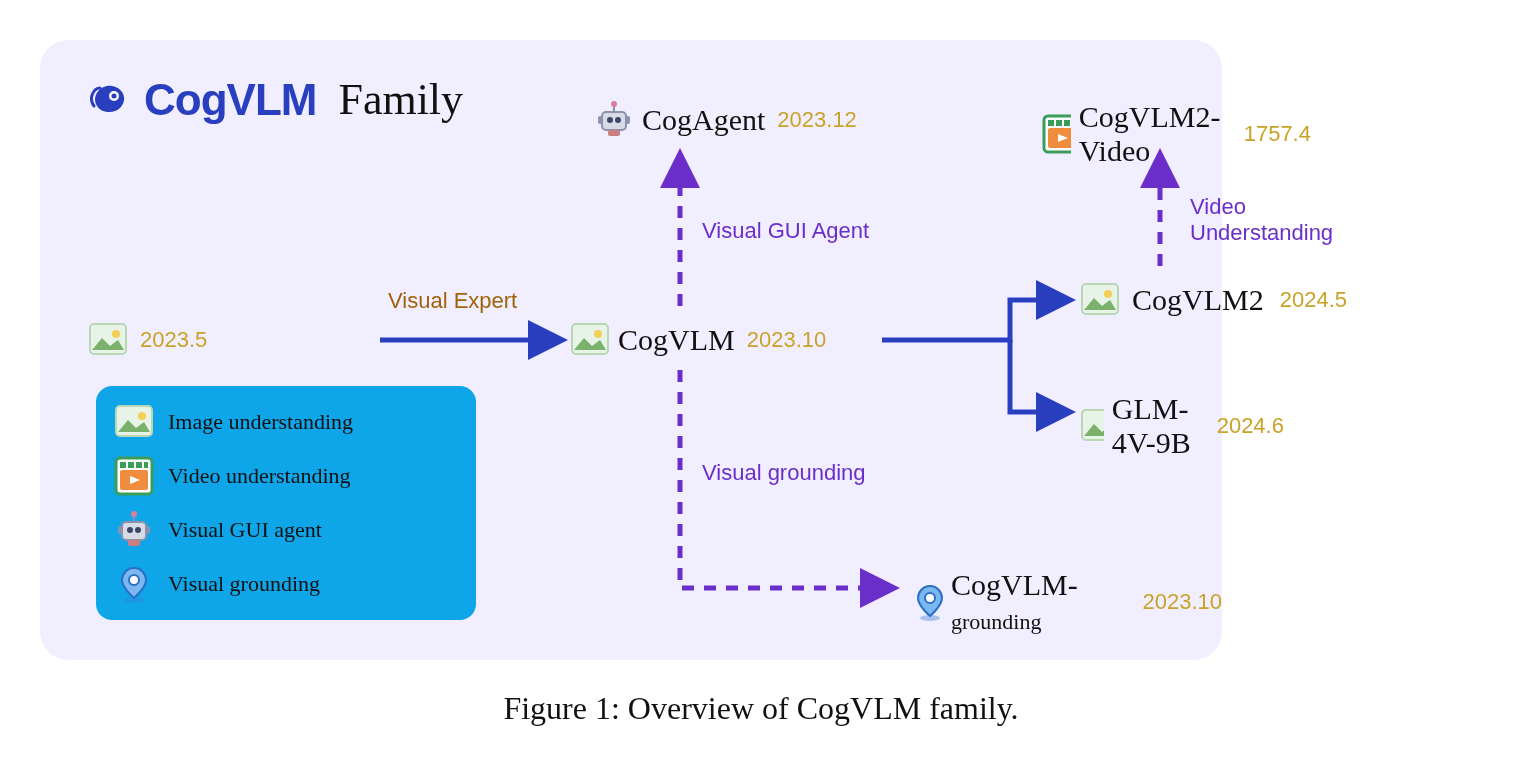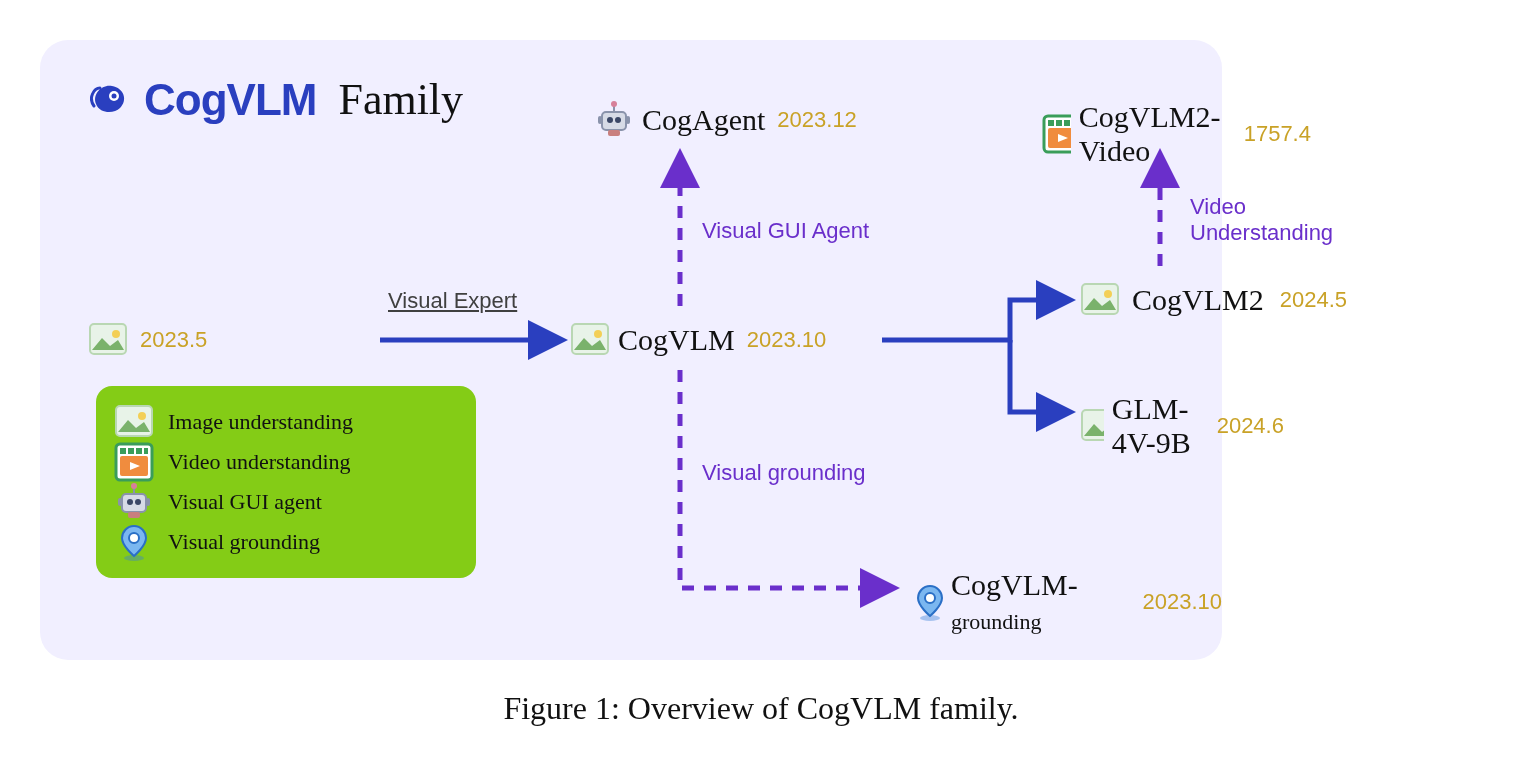--- a/index.html
+++ b/index.html
@@ -56,32 +56,33 @@
     font-size: 22px;
     color: #c9a227;
     font-family: 'Comic Sans MS', cursive, sans-serif;
     margin-left: 4px;
   }
   .edge-label {
     position: absolute;
     font-size: 22px;
     font-family: 'Comic Sans MS', cursive, sans-serif;
   }
-  .edge-label.blue { color: #404040; text-decoration: underline; }
+  .edge-label.blue { color: #a16207; }
   .edge-label.purple { color: #6a2fcb; }
   .legend {
     position: absolute;
     left: 56px;
     top: 346px;
     width: 380px;
-    background: #84cc16;
+    background: #0ea5e9;
     border-radius: 16px;
     padding: 16px 18px;
     display: flex;
     flex-direction: column;
+    gap: 14px;
   }
   .legend-row {
     display: flex;
     align-items: center;
     gap: 14px;
     font-size: 22px;
     color: #111;
   }
   .icon-box {
     width: 40px; height: 40px;

